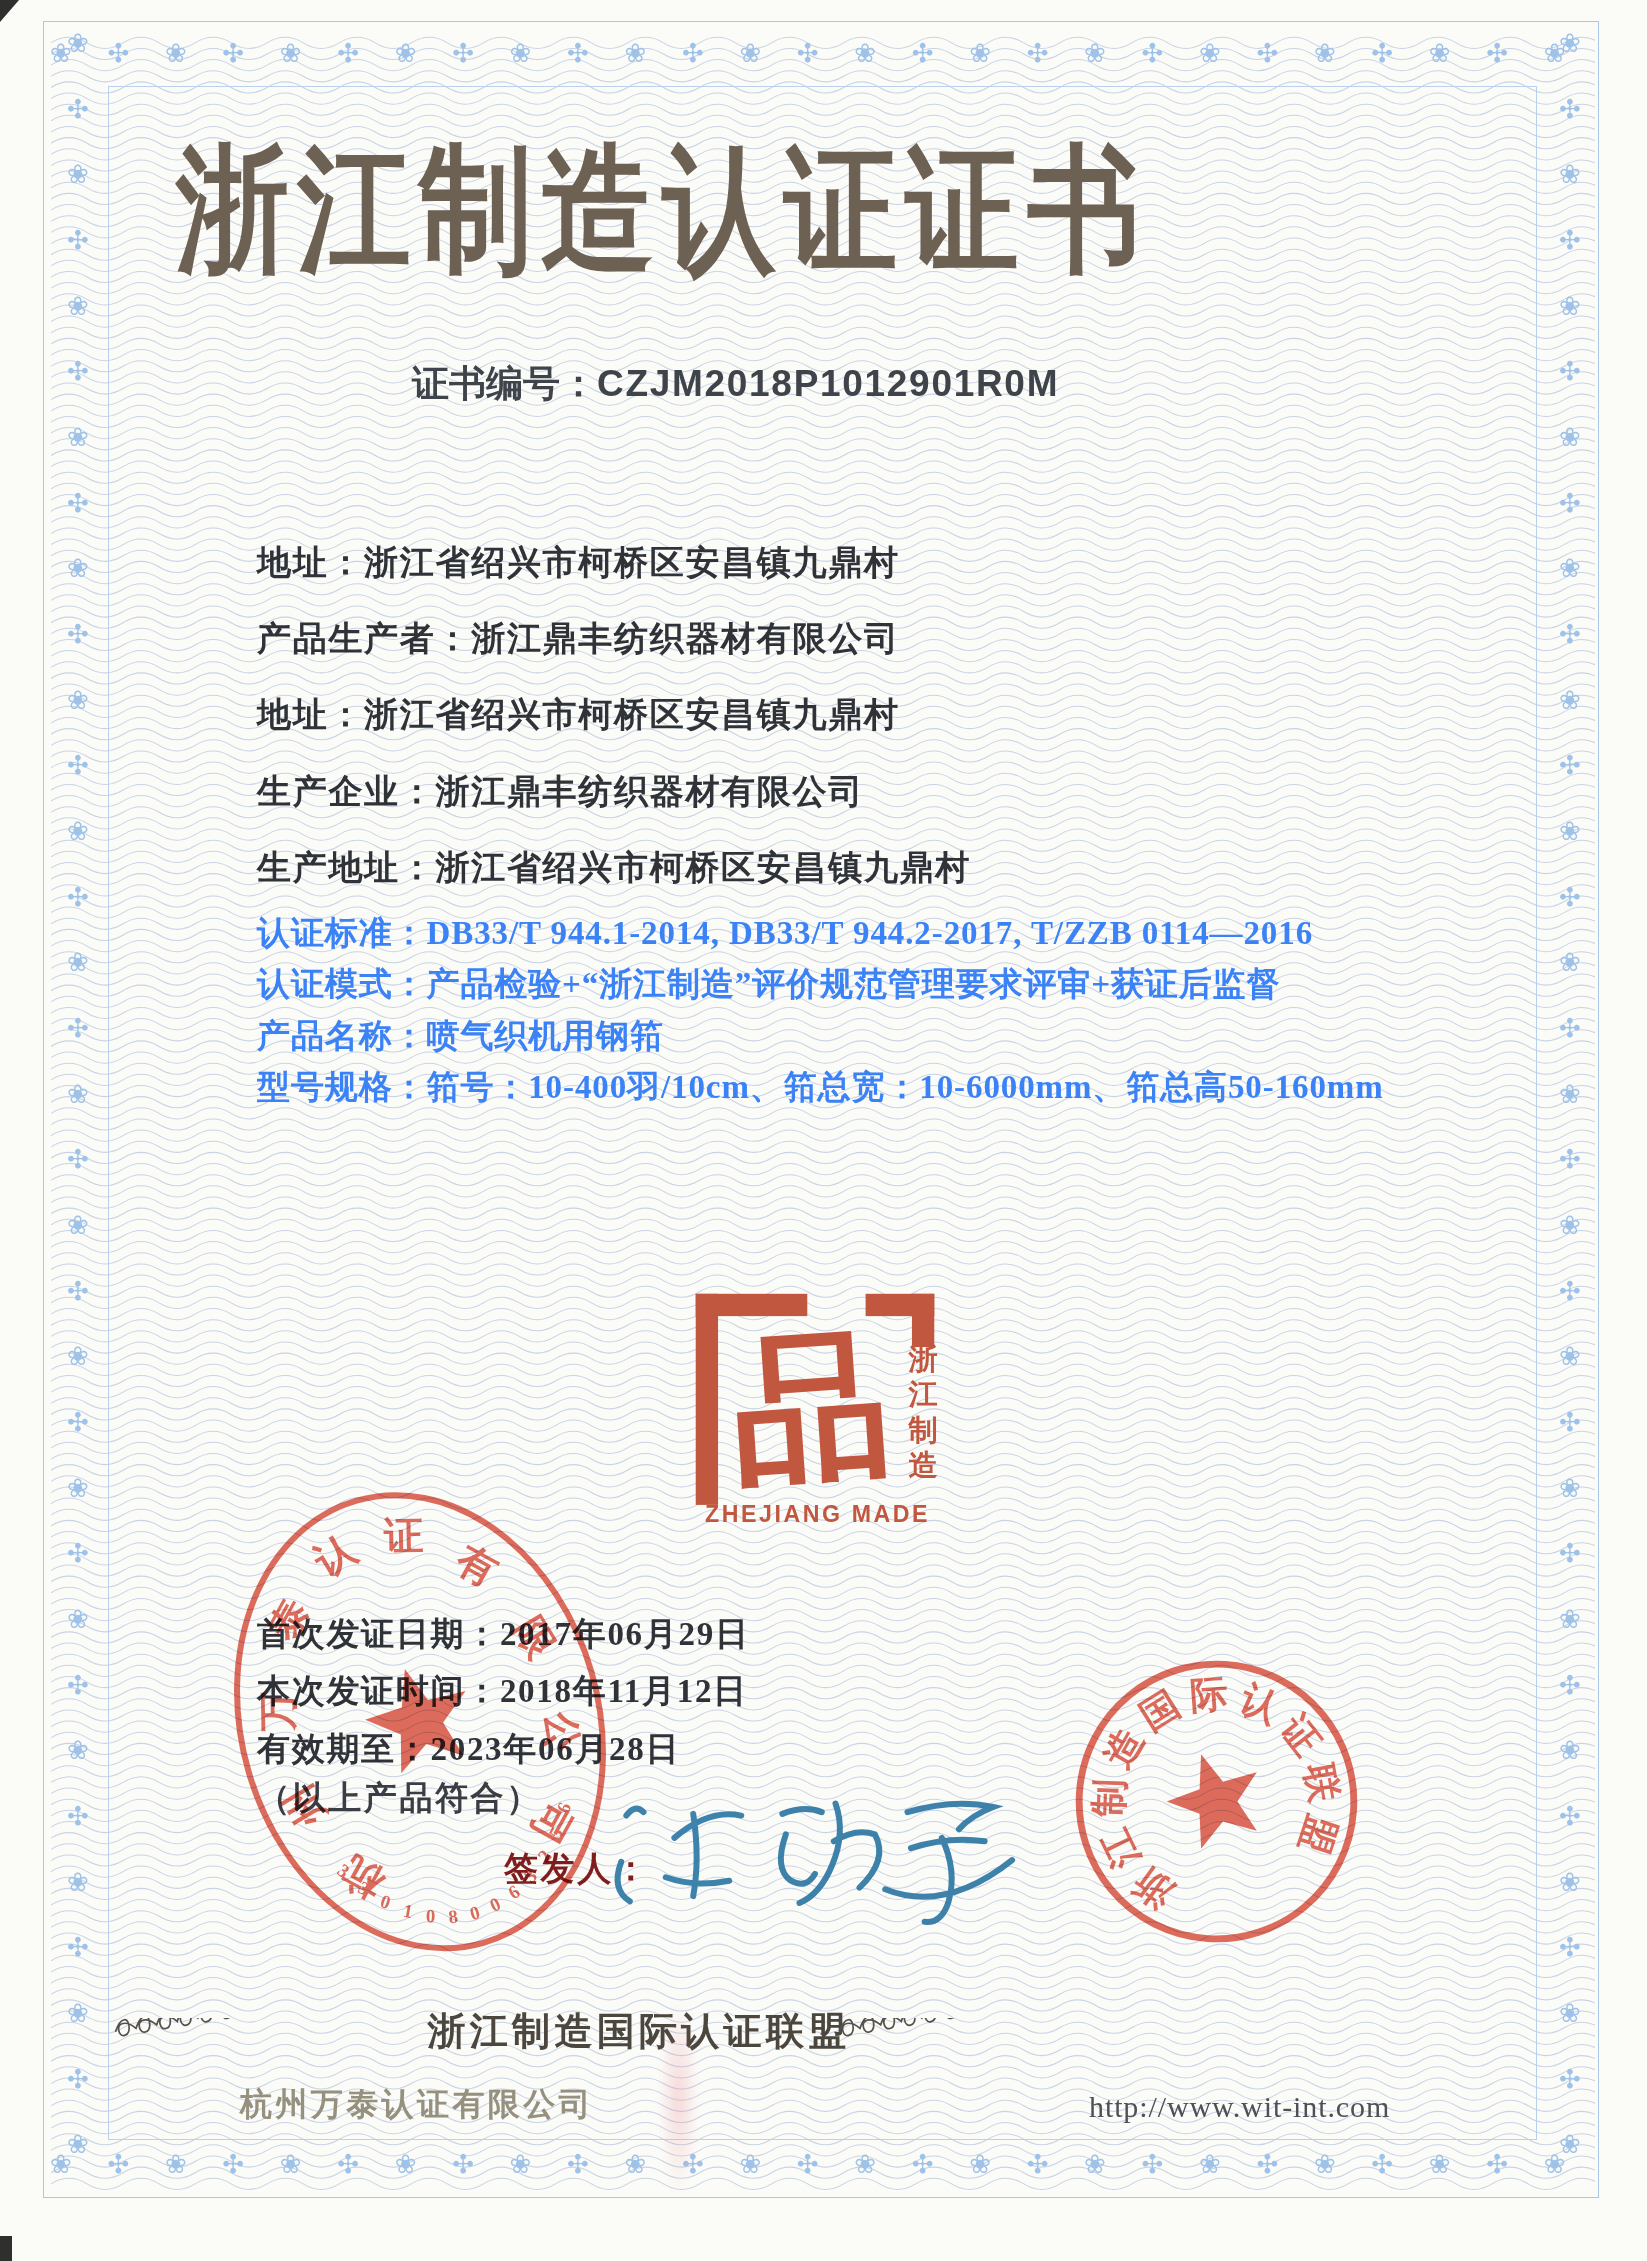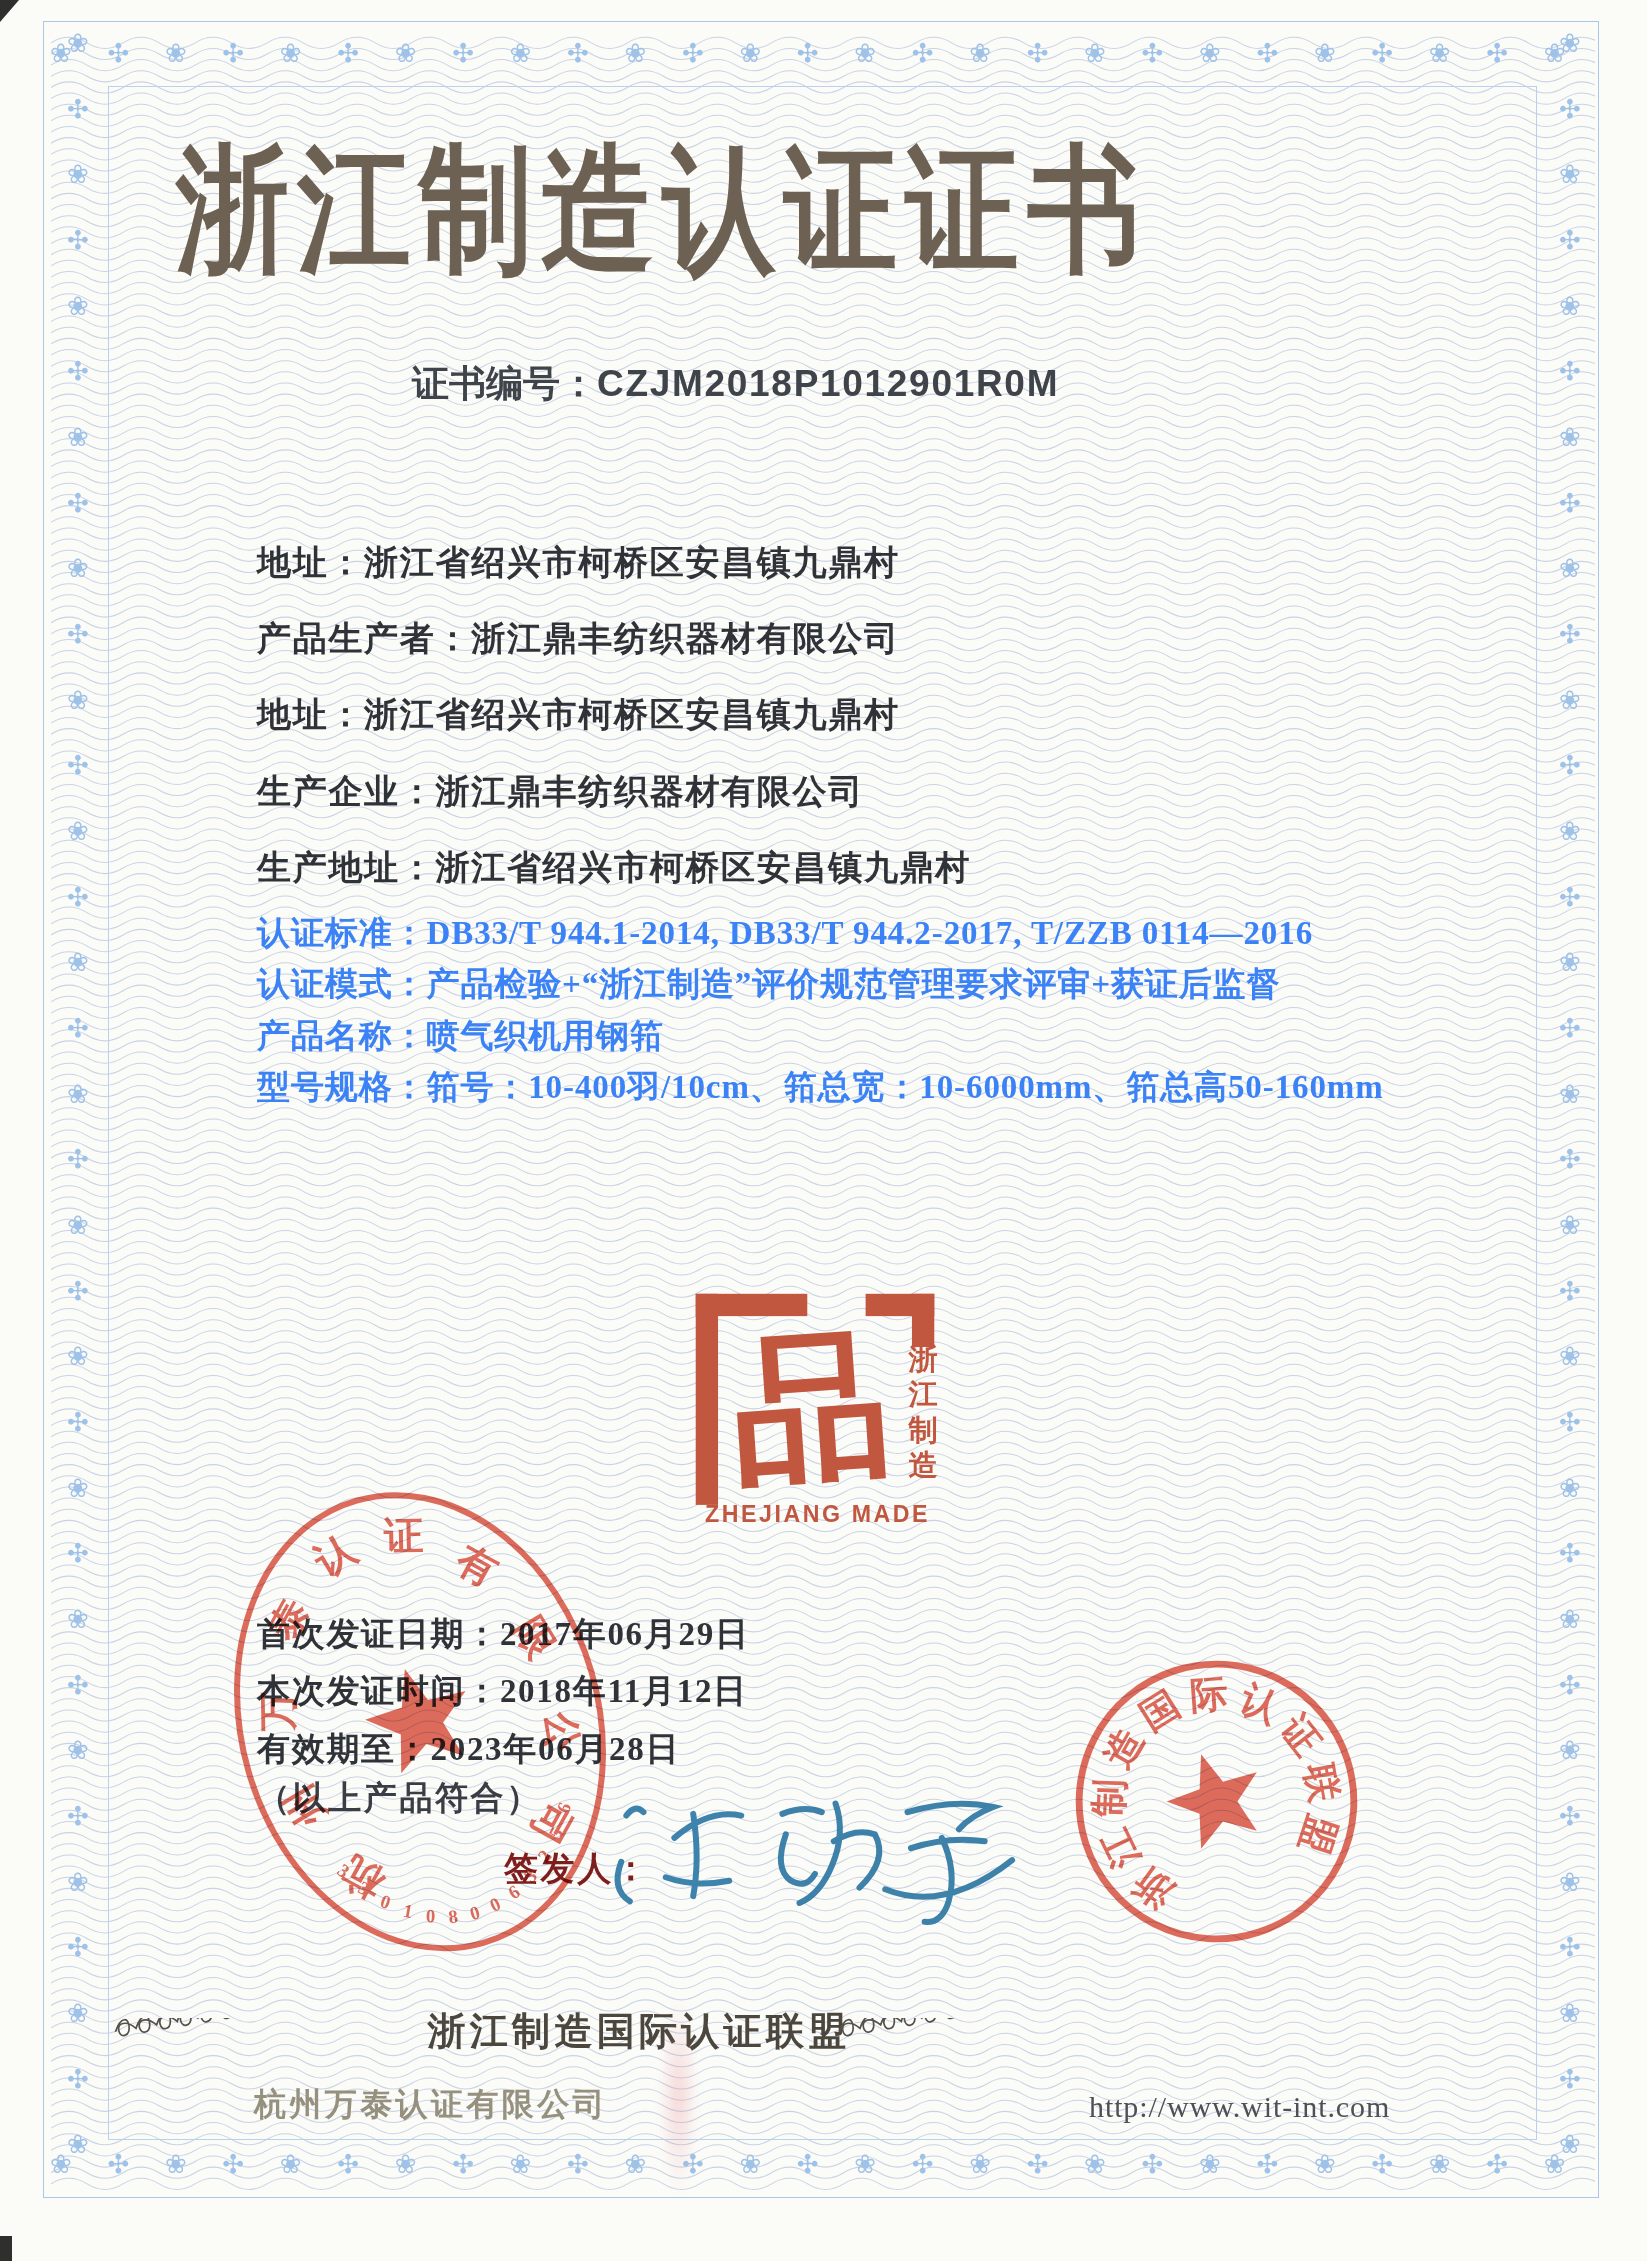--- a/index.html
+++ b/index.html
@@ -32,21 +32,21 @@
   .spec-line{position:absolute;left:257px;font-size:33px;font-weight:700;color:#3b82f6;letter-spacing:0.9px;white-space:nowrap;}
   .statement{
     position:absolute;left:244px;top:1137px;width:1270px;
     font-size:33px;line-height:65px;color:#33373d;font-weight:500;
     text-align:justify;text-indent:2em;letter-spacing:0.9px;
   }
   .date-line{position:absolute;left:257px;font-size:33px;font-weight:700;color:#2f3338;letter-spacing:1.7px;white-space:nowrap;margin-top:23px;}
   .seal-note{position:absolute;left:257px;top:1776px;font-size:33px;font-weight:600;color:#3a3e44;letter-spacing:2.6px;}
   .issuer-label{position:absolute;left:504px;top:1846px;font-size:34px;font-weight:600;color:#7f1d1d;letter-spacing:2.6px;}
   .band-title{position:absolute;left:639px;top:2006px;transform:translateX(-50%);font-size:38px;font-weight:700;color:#4c473e;letter-spacing:4.3px;white-space:nowrap;}
-  .footer-left{position:absolute;left:254px;top:2083px;font-size:32px;color:#96907e;letter-spacing:3.4px;font-weight:600;}
+  .footer-left{position:absolute;left:240px;top:2083px;font-size:32px;color:#96907e;letter-spacing:3.4px;font-weight:600;}
   .footer-right{position:absolute;left:1089px;top:2090px;font-size:30px;color:#4d5056;letter-spacing:0.9px;}
   
   svg.logo{position:absolute;left:682px;top:1280px;}
   svg.seal{position:absolute;mix-blend-mode:multiply;opacity:.85;}
   svg.seal-oval{left:214px;top:1477px;}
   svg.seal-round{left:1062px;top:1647px;}
   svg.signature{position:absolute;left:592px;top:1759px;}
   svg.flourish{position:absolute;top:2018px;}
   .bleed{position:absolute;left:659px;top:1999px;width:39px;height:197px;
     background:radial-gradient(ellipse at center,rgba(230,120,125,.25),rgba(230,120,125,0) 70%);

